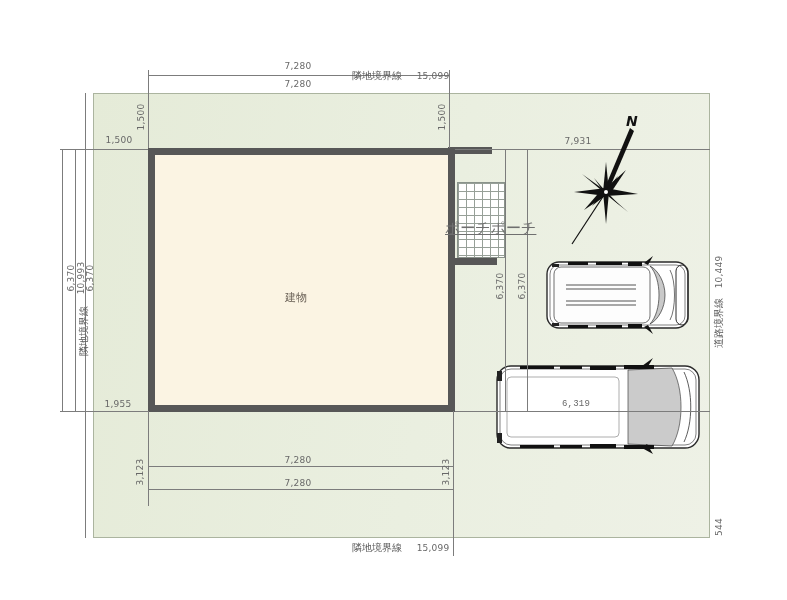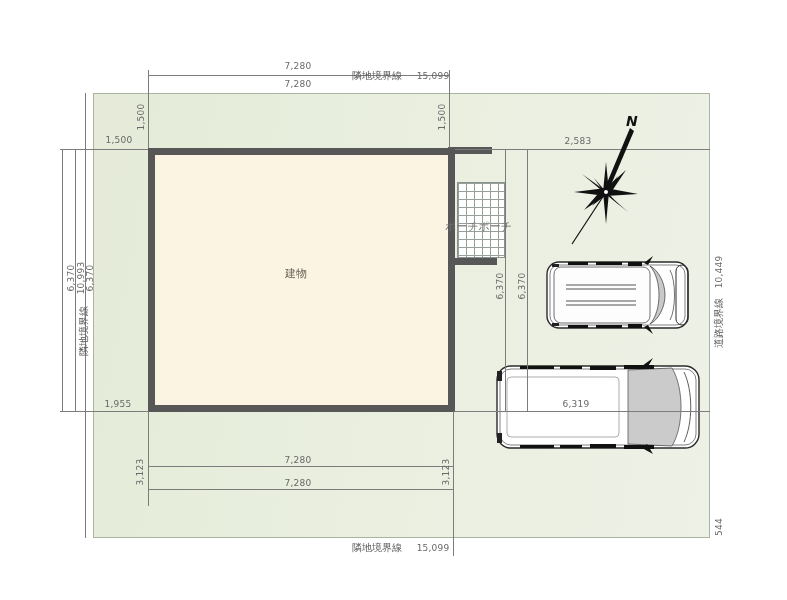--- a/index.html
+++ b/index.html
@@ -24,21 +24,21 @@
   svg{position:absolute;}
 </style>
 </head>
 <body>
 
 <div id="plan">
 
   <div class="site"></div>
 
   <div class="building"></div>
-  <div class="blabel" style="left:285px;top:268px;">建物</div>
+  <div class="blabel" style="left:285px;top:292px;">建物</div>
 
   <div class="wall" style="left:448px;top:147px;width:44px;height:7px;"></div>
   <div class="wall" style="left:448px;top:258px;width:49px;height:7px;"></div>
   <div class="porch"></div>
 
   <svg style="left:544px;top:255px;" width="150" height="82" viewBox="0 0 150 82">
     <rect x="3" y="7" width="141" height="66" rx="12" fill="#ffffff" stroke="#2b2b2b" stroke-width="1.4"></rect>
     <rect x="6" y="10" width="135" height="60" rx="9" fill="none" stroke="#2b2b2b" stroke-width="0.6"></rect>
     <rect x="10" y="12" width="96" height="56" rx="7" fill="#fdfdfd" stroke="#4a4a4a" stroke-width="0.8"></rect>
     <line x1="22" y1="30" x2="92" y2="30" stroke="#555" stroke-width="1.2"></line>
@@ -107,36 +107,36 @@
   <div class="dnum rot" style="left:141px;top:117px;">1,500</div>
   <div class="dnum rot" style="left:442px;top:117px;">1,500</div>
 
   <div class="dnum" style="left:97px;top:136px;width:44px;">1,500</div>
   <div class="dnum rot" style="left:71px;top:278px;">6,370</div>
   <div class="dnum rot" style="left:81px;top:278px;">10,993</div>
   <div class="dnum rot" style="left:90px;top:278px;">6,370</div>
   <div class="djp rot" style="left:84px;top:331px;">隣地境界線</div>
   <div class="dnum" style="left:96px;top:400px;width:44px;">1,955</div>
 
-  <div class="dnum" style="left:548px;top:137px;width:60px;">2,583</div>
-  <div class="dnum" style="left:546px;top:400px;width:60px;">6,319</div>
+  <div class="dnum" style="left:548px;top:137px;width:60px;">7,931</div>
+  <div class="dnum" style="left:546px;top:400px;width:60px;font-family:Liberation Mono, monospace;">6,319</div>
   <div class="dnum rot" style="left:500px;top:286px;">6,370</div>
   <div class="dnum rot" style="left:522px;top:286px;">6,370</div>
   <div class="dnum rot" style="left:719px;top:272px;">10,449</div>
   <div class="djp rot" style="left:719px;top:323px;">道路境界線</div>
   <div class="dnum rot" style="left:719px;top:527px;">544</div>
 
   <div class="dnum" style="left:258px;top:456px;width:80px;">7,280</div>
   <div class="dnum" style="left:258px;top:479px;width:80px;">7,280</div>
   <div class="dnum rot" style="left:140px;top:472px;">3,123</div>
   <div class="dnum rot" style="left:446px;top:472px;">3,123</div>
   <div class="djp" style="left:352px;top:543px;">隣地境界線</div>
   <div class="dnum" style="left:413px;top:544px;width:40px;">15,099</div>
 
-  <div class="djp" style="left:445px;top:221px;font-size:11px;color:#6f6f6f;">ポーチポーチ</div>
+  <div class="djp" style="left:445px;top:221px;font-size:15px;color:#6f6f6f;text-decoration:underline;">ポーチポーチ</div>
 
   <svg style="left:556px;top:102px;" width="115" height="150" viewBox="0 0 115 150">
     <text x="70" y="24" font-size="14" font-style="italic" font-weight="bold" font-family="DejaVu Sans, sans-serif" fill="#111">N</text>
     <polygon points="74,26 78,29 52,90 48,88" fill="#111"></polygon>
     <line x1="50" y1="90" x2="16" y2="142" stroke="#111" stroke-width="1.2"></line>
     <polygon points="50,60 47,90 53,90" fill="#111"></polygon>
     <polygon points="50,122 47,90 53,90" fill="#111"></polygon>
     <polygon points="18,90 50,86 50,94" fill="#111"></polygon>
     <polygon points="82,92 50,86 50,94" fill="#111"></polygon>
     <polygon points="70,68 48,88 54,92" fill="#111"></polygon>

